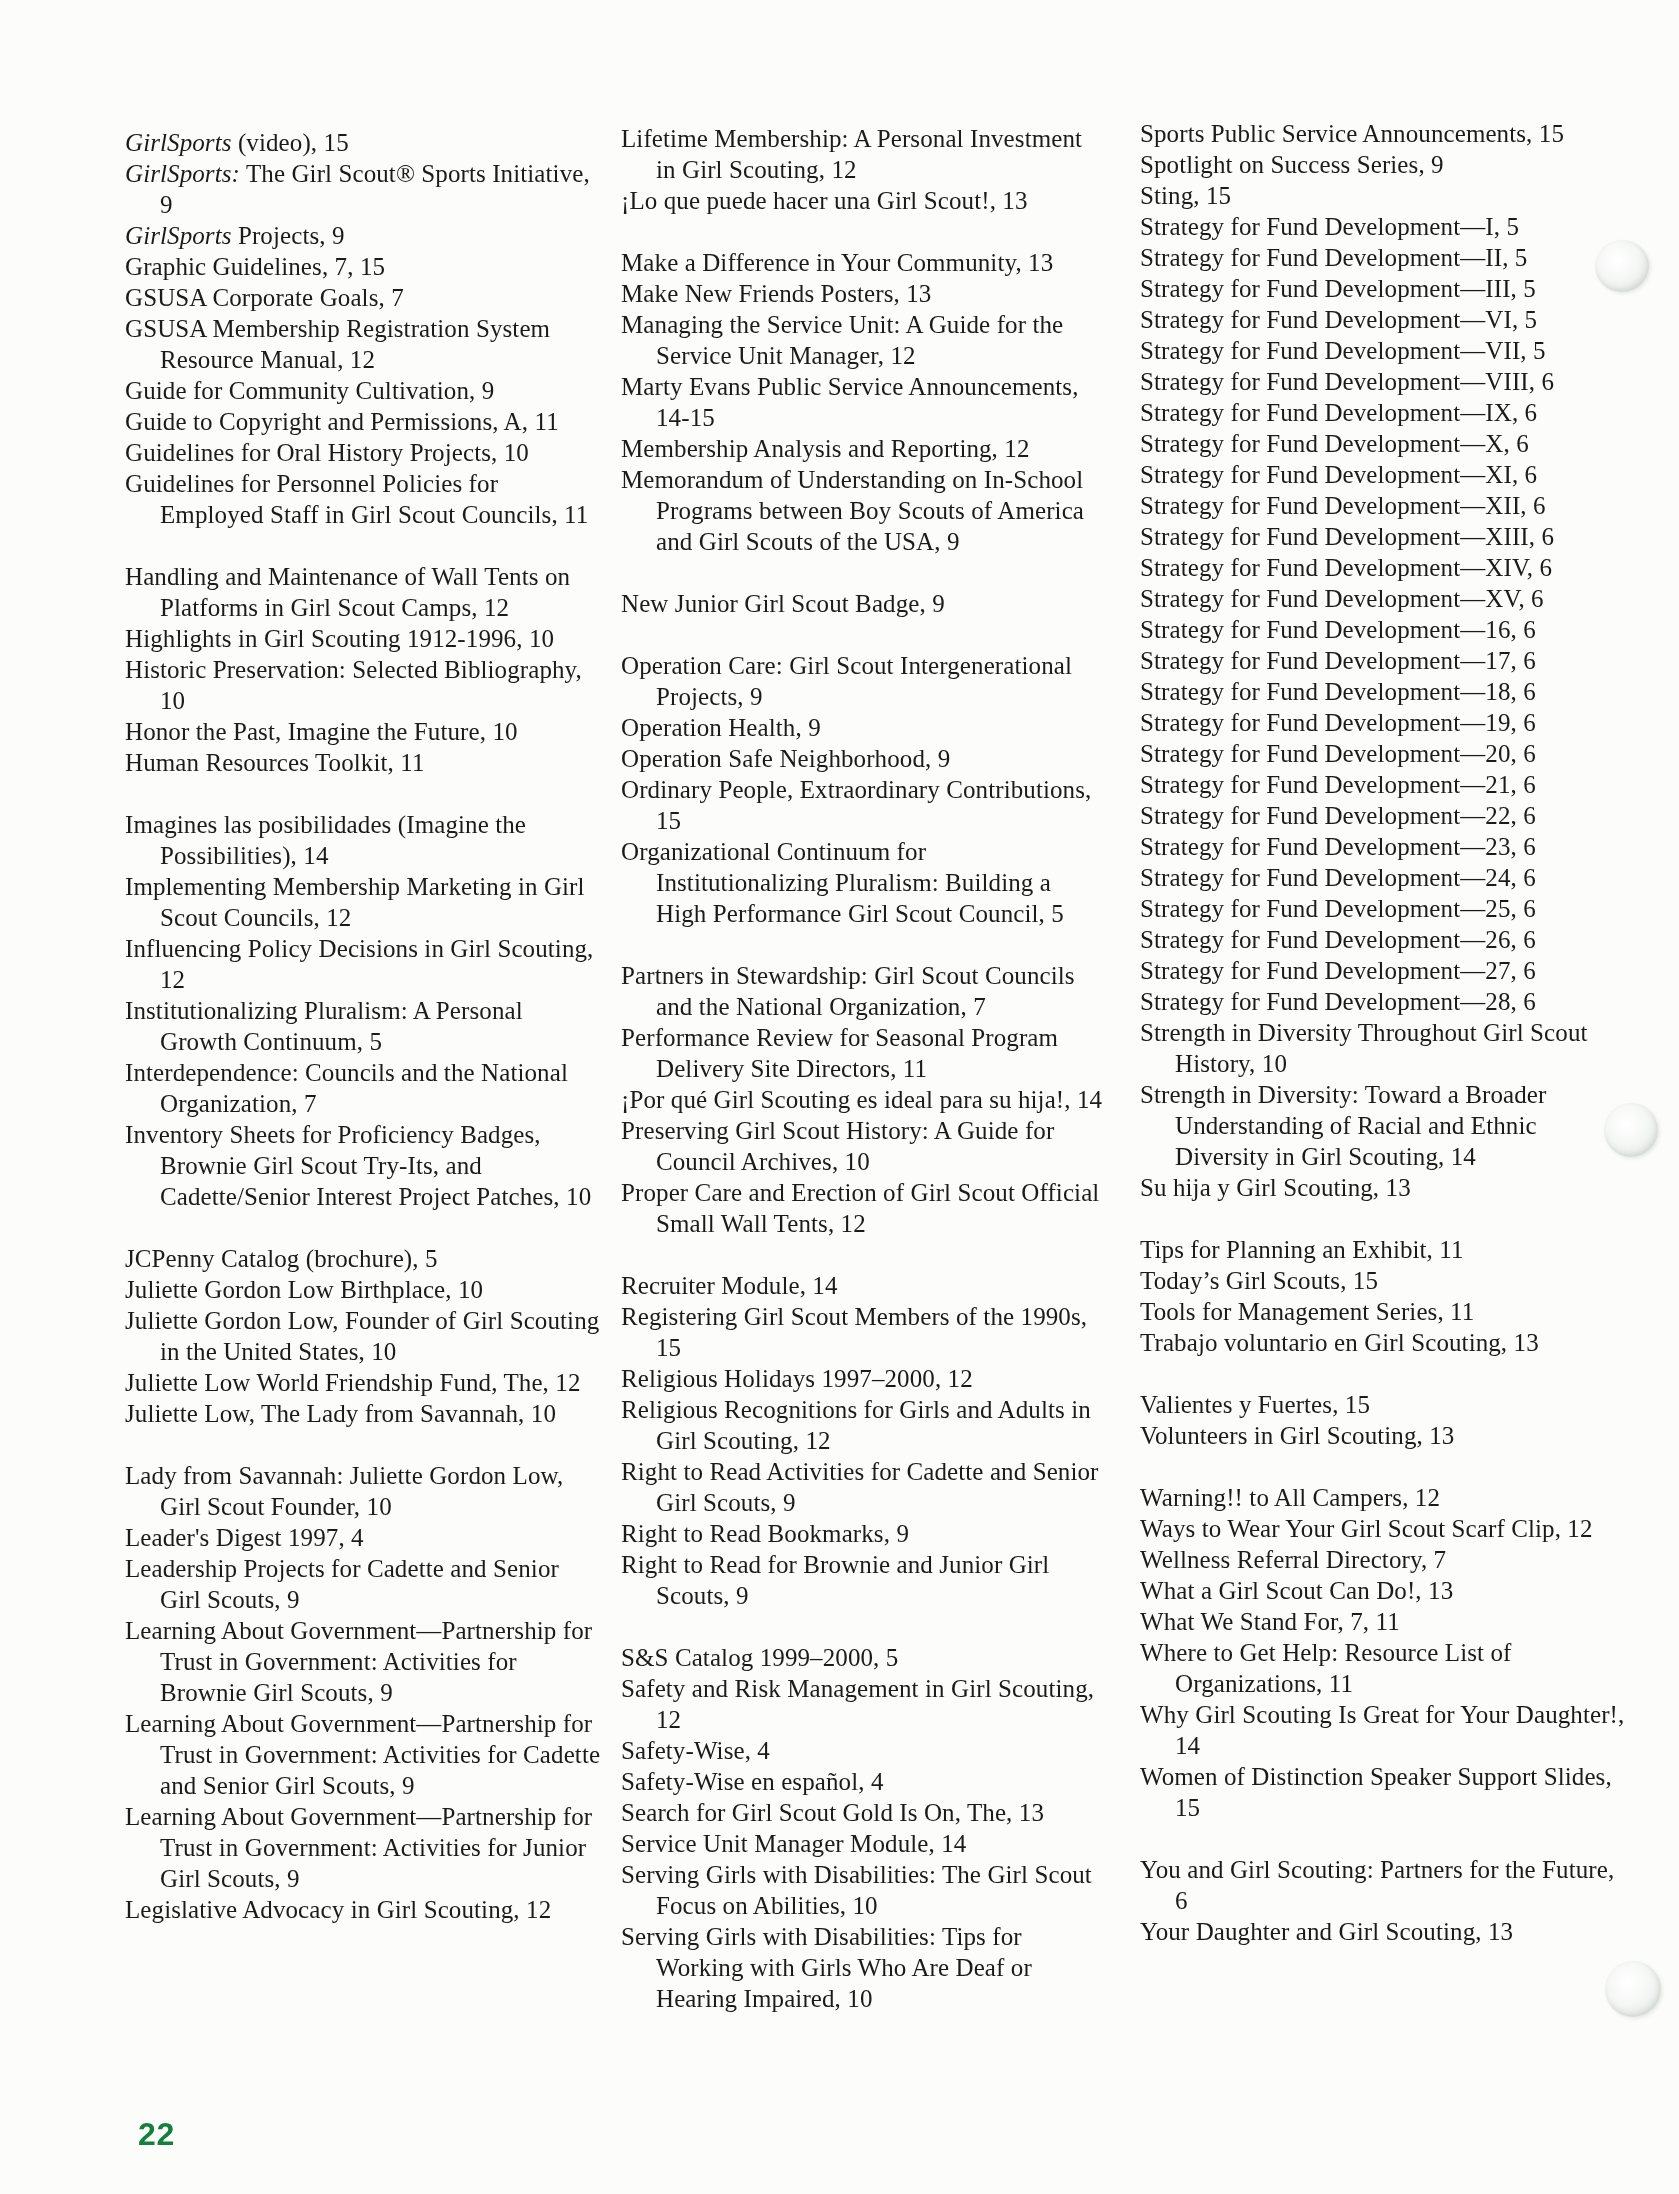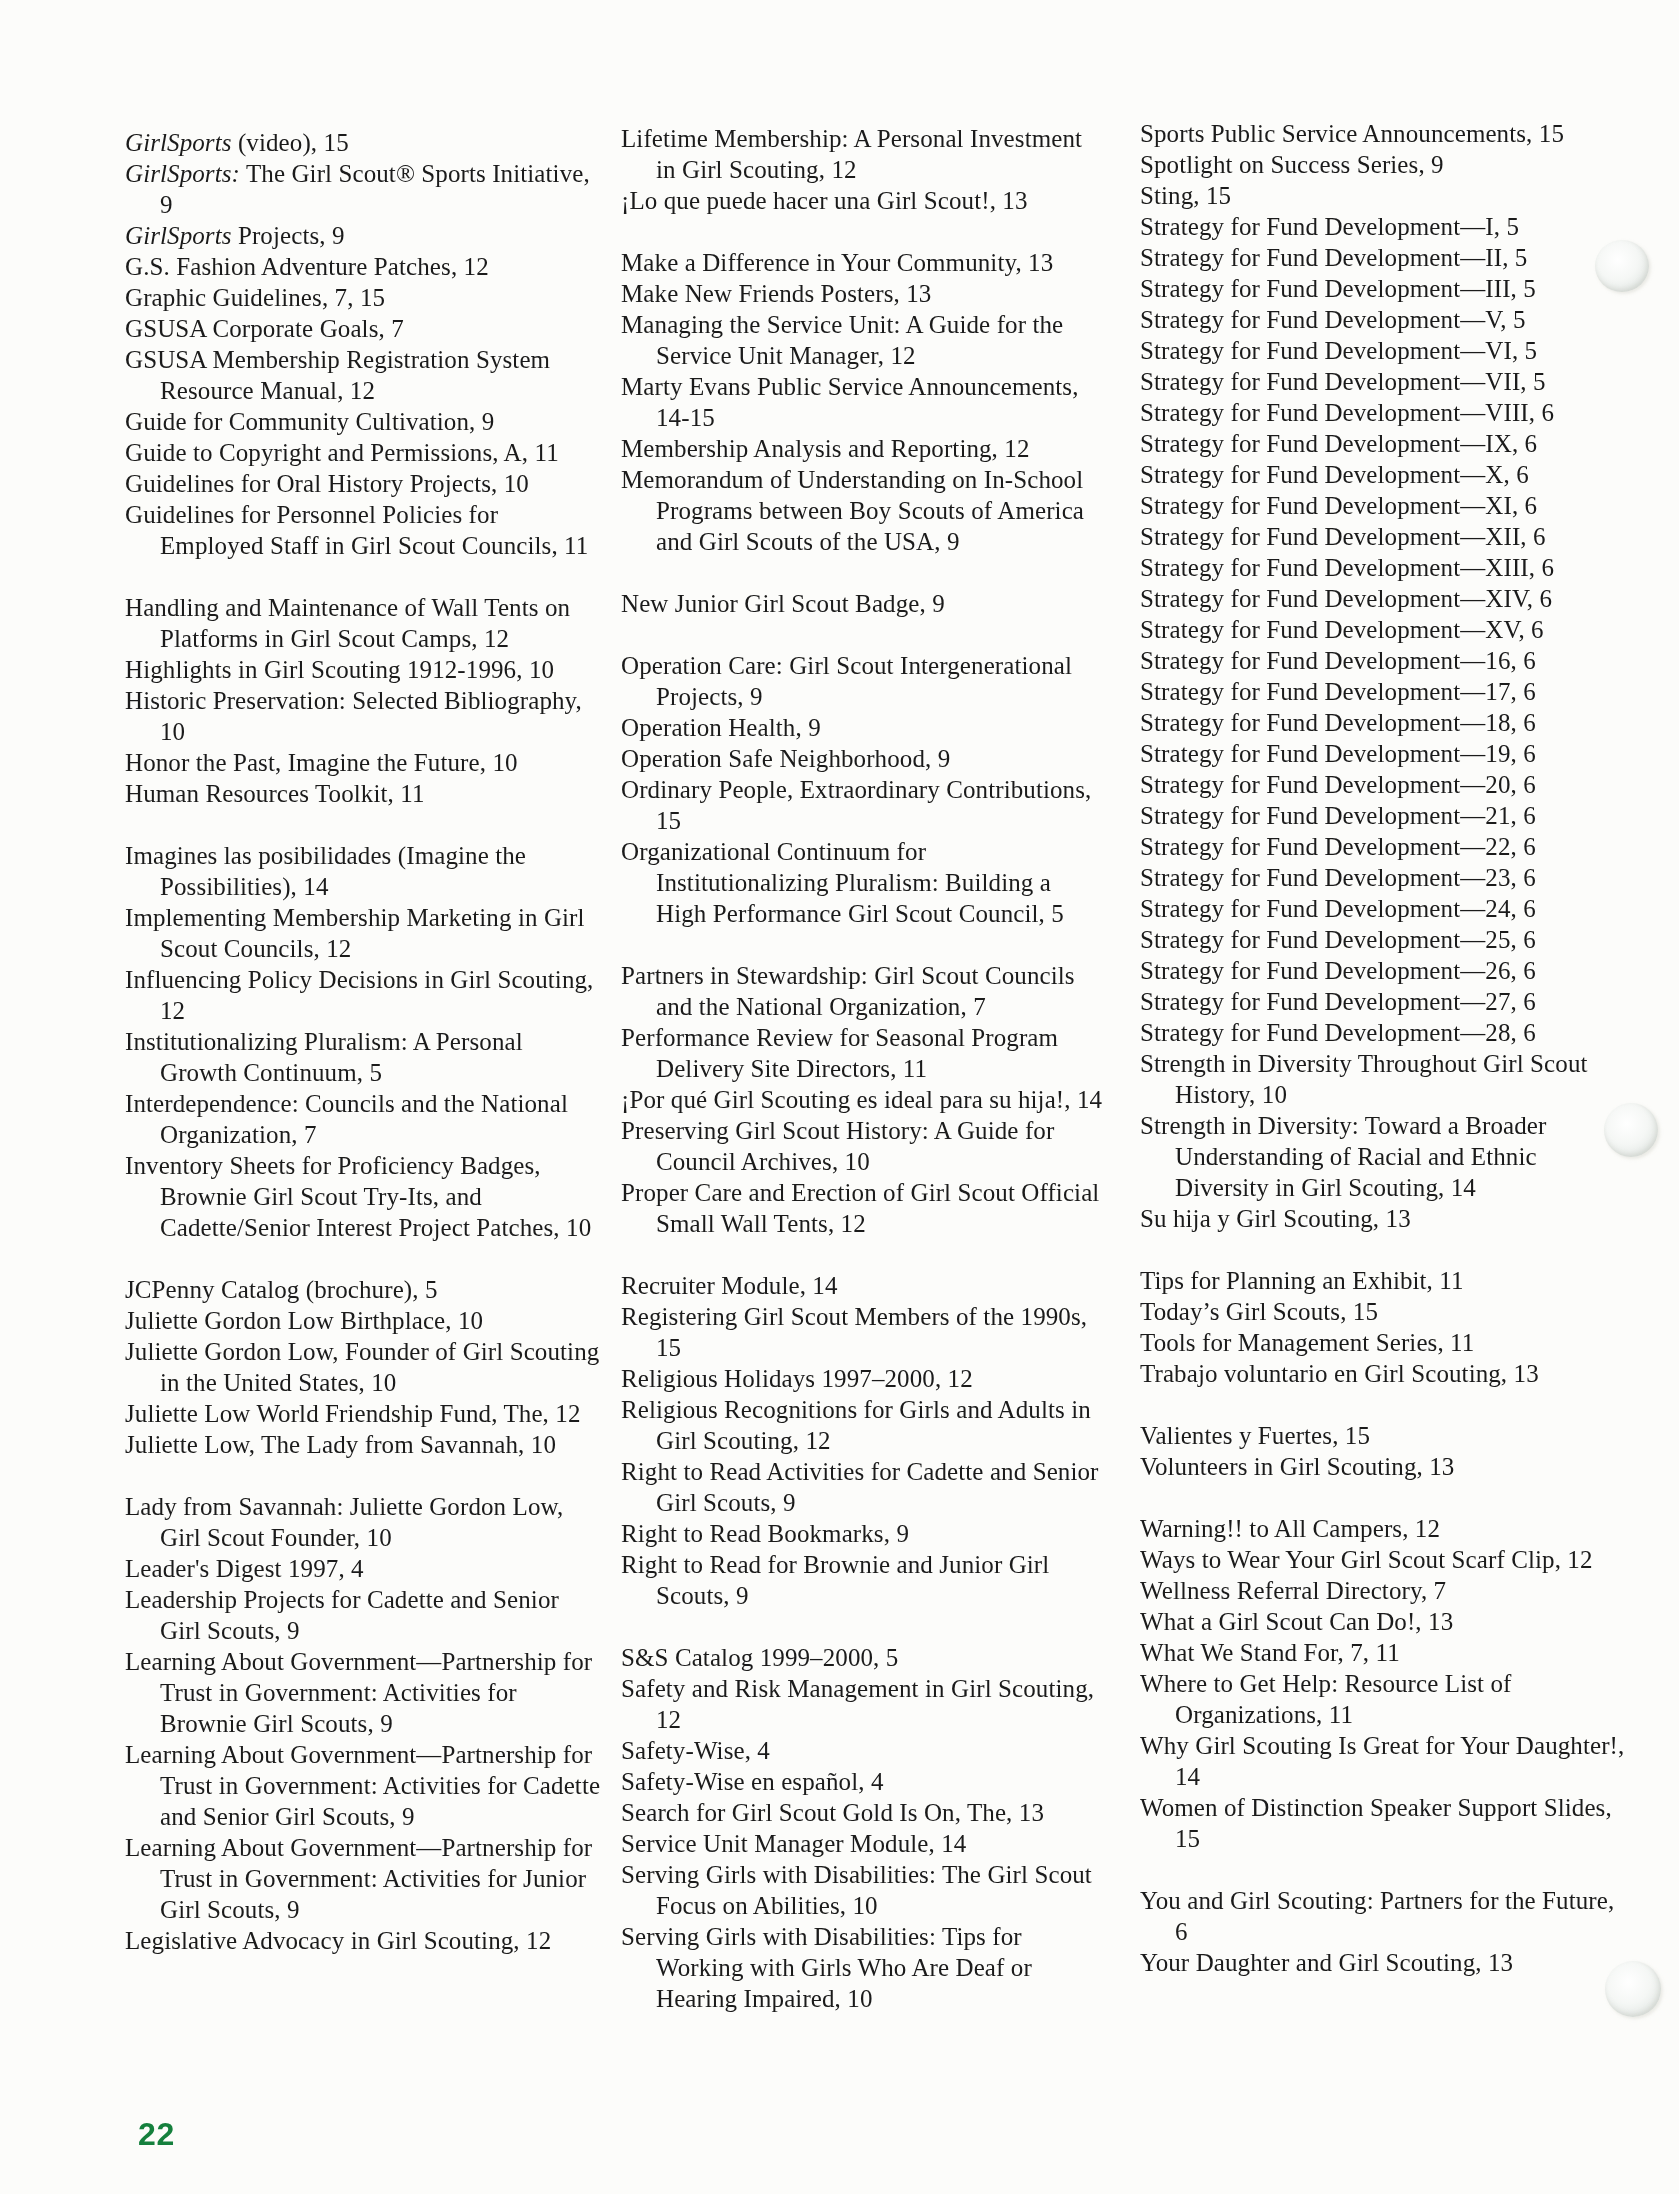--- a/index.html
+++ b/index.html
@@ -43,21 +43,20 @@
 </head>
 <body>
 
 <div class="page">
 
   <div class="col col-1">
       <div class="group">
         <div class="entry"><i>GirlSports</i> (video), 15</div>
         <div class="entry"><i>GirlSports:</i> The Girl Scout® Sports Initiative, 9</div>
         <div class="entry"><i>GirlSports</i> Projects, 9</div>
-        <div class="entry">G.S. Fashion Adventure Patches, 12</div>
         <div class="entry">Graphic Guidelines, 7, 15</div>
         <div class="entry">GSUSA Corporate Goals, 7</div>
         <div class="entry">GSUSA Membership Registration System Resource Manual, 12</div>
         <div class="entry">Guide for Community Cultivation, 9</div>
         <div class="entry">Guide to Copyright and Permissions, A, 11</div>
         <div class="entry">Guidelines for Oral History Projects, 10</div>
         <div class="entry">Guidelines for Personnel Policies for Employed Staff in Girl Scout Councils, 11</div>
       </div>
       <div class="group">
         <div class="entry">Handling and Maintenance of Wall Tents on Platforms in Girl Scout Camps, 12</div>
@@ -142,21 +141,20 @@
       </div>
     </div>
   <div class="col col-3">
       <div class="group">
         <div class="entry">Sports Public Service Announcements, 15</div>
         <div class="entry">Spotlight on Success Series, 9</div>
         <div class="entry">Sting, 15</div>
         <div class="entry">Strategy for Fund Development—I, 5</div>
         <div class="entry">Strategy for Fund Development—II, 5</div>
         <div class="entry">Strategy for Fund Development—III, 5</div>
-        <div class="entry">Strategy for Fund Development—V, 5</div>
         <div class="entry">Strategy for Fund Development—VI, 5</div>
         <div class="entry">Strategy for Fund Development—VII, 5</div>
         <div class="entry">Strategy for Fund Development—VIII, 6</div>
         <div class="entry">Strategy for Fund Development—IX, 6</div>
         <div class="entry">Strategy for Fund Development—X, 6</div>
         <div class="entry">Strategy for Fund Development—XI, 6</div>
         <div class="entry">Strategy for Fund Development—XII, 6</div>
         <div class="entry">Strategy for Fund Development—XIII, 6</div>
         <div class="entry">Strategy for Fund Development—XIV, 6</div>
         <div class="entry">Strategy for Fund Development—XV, 6</div>

